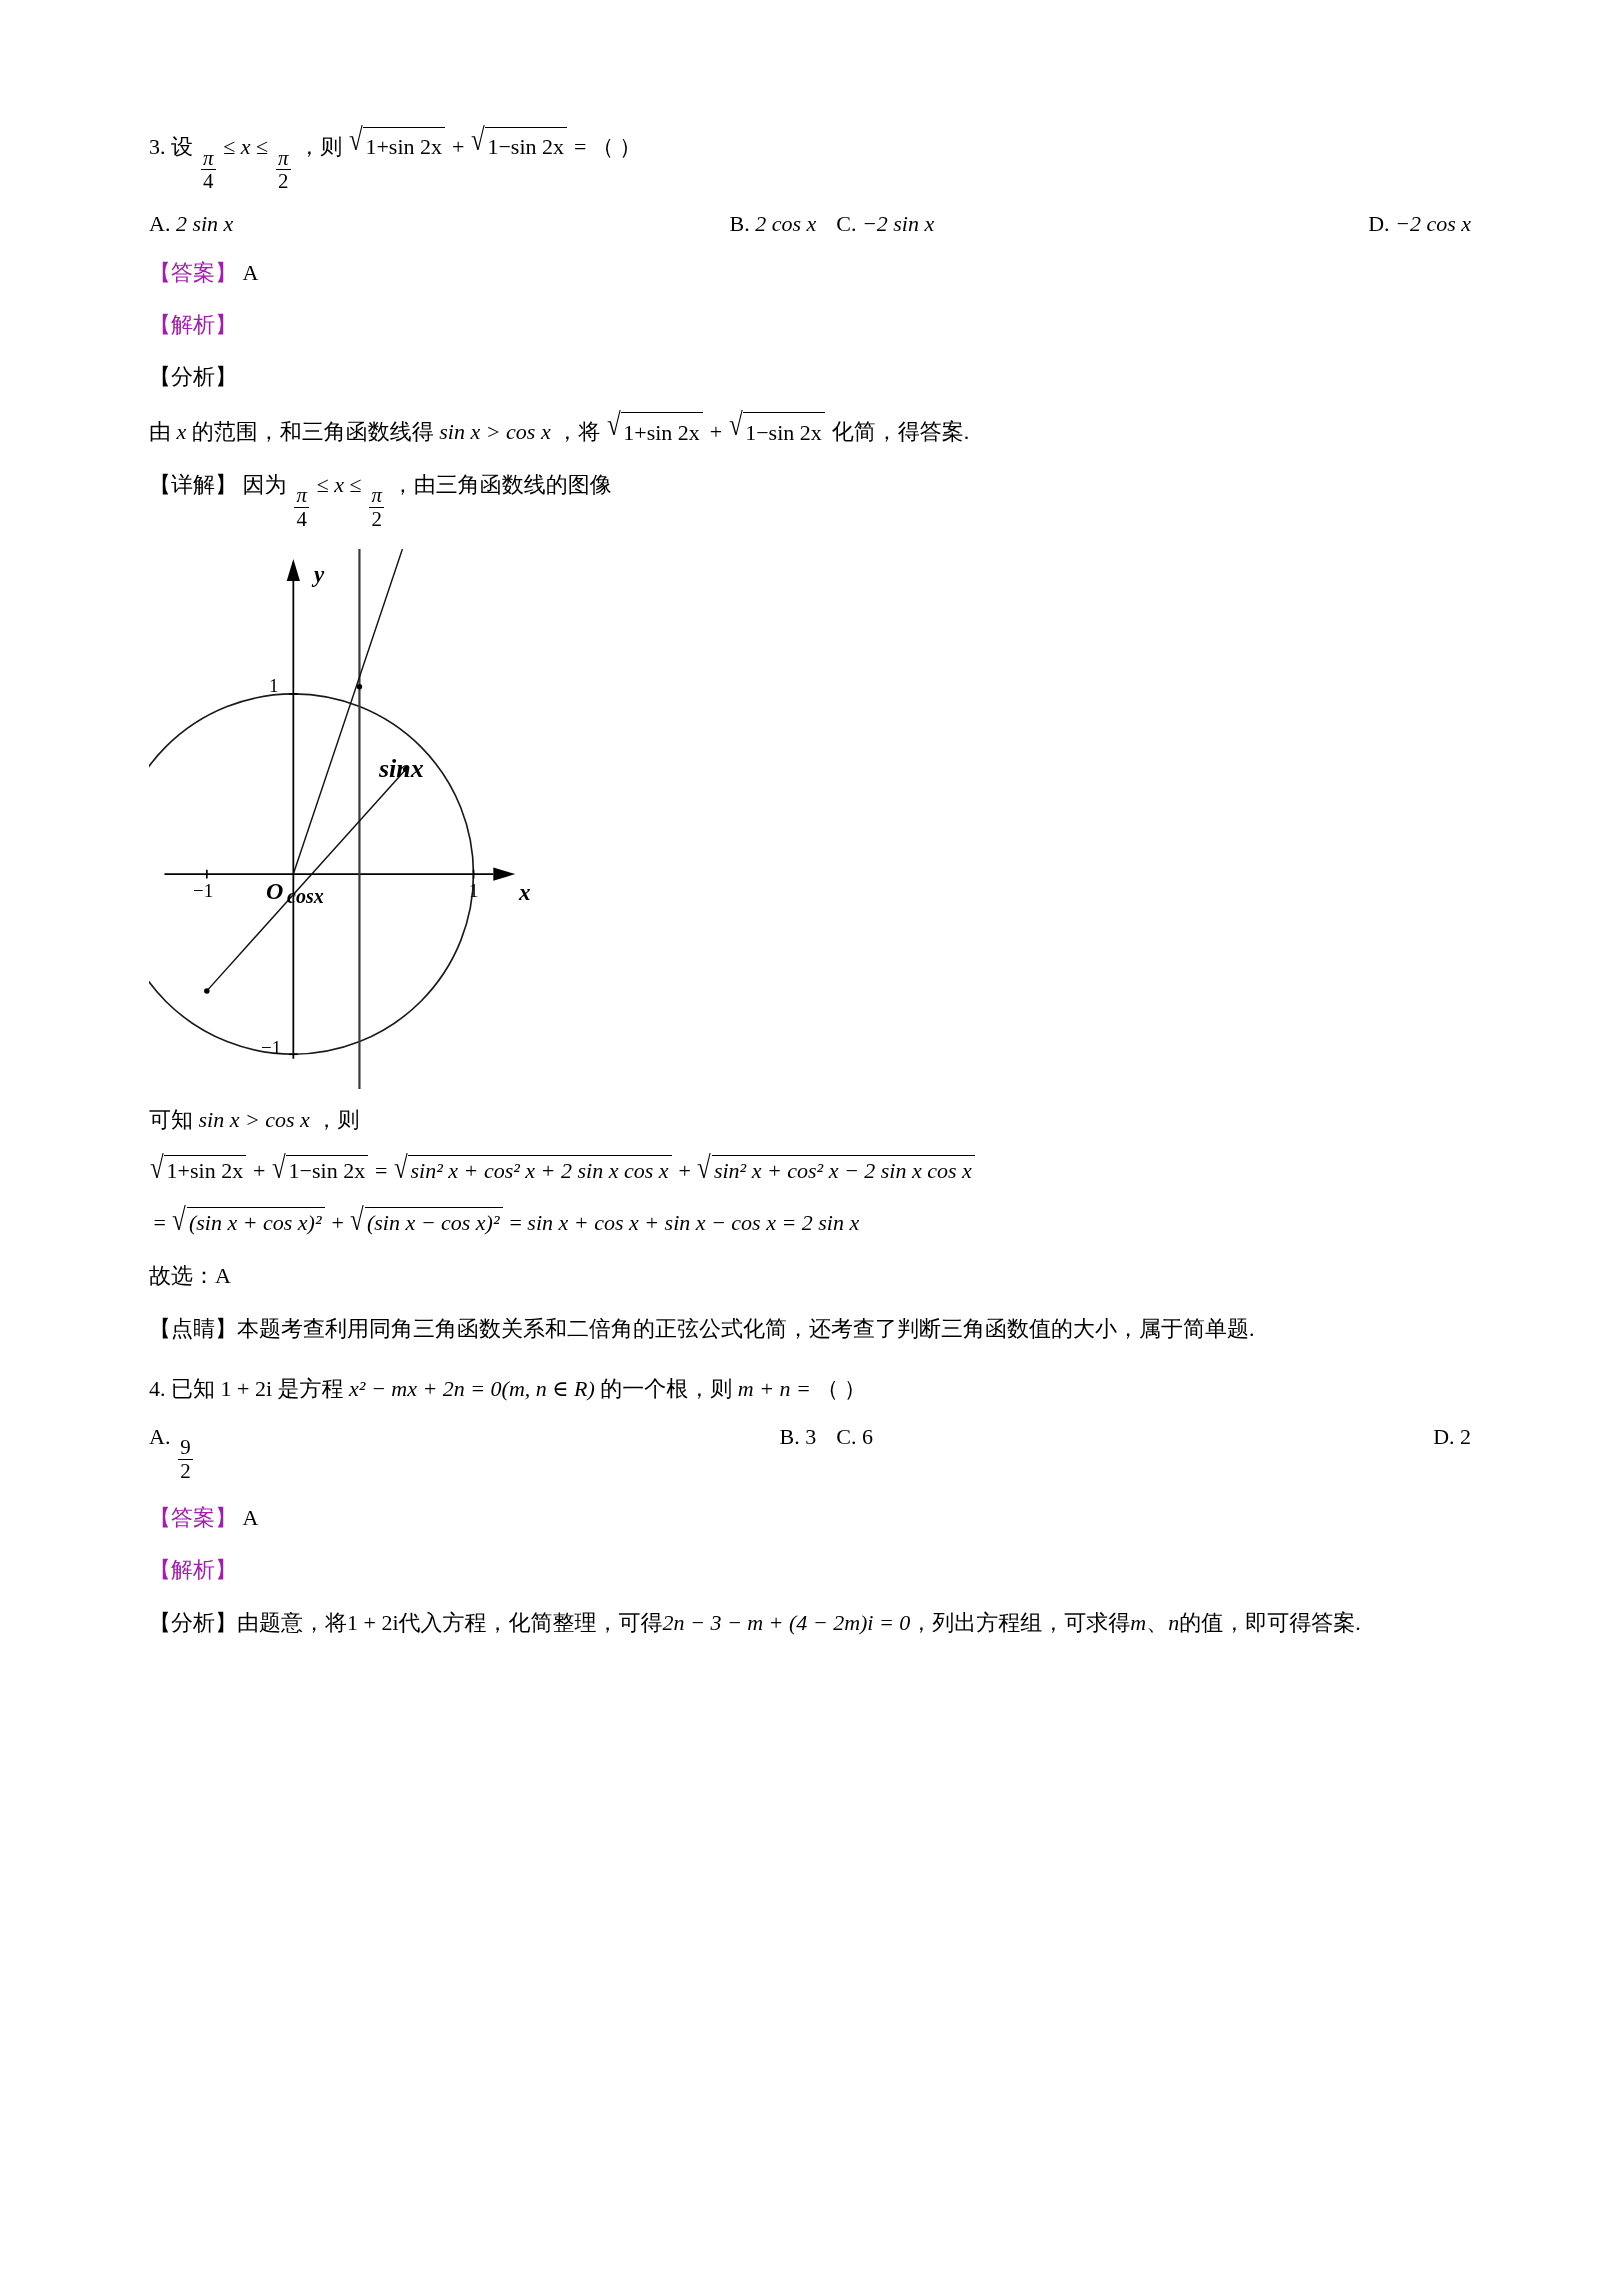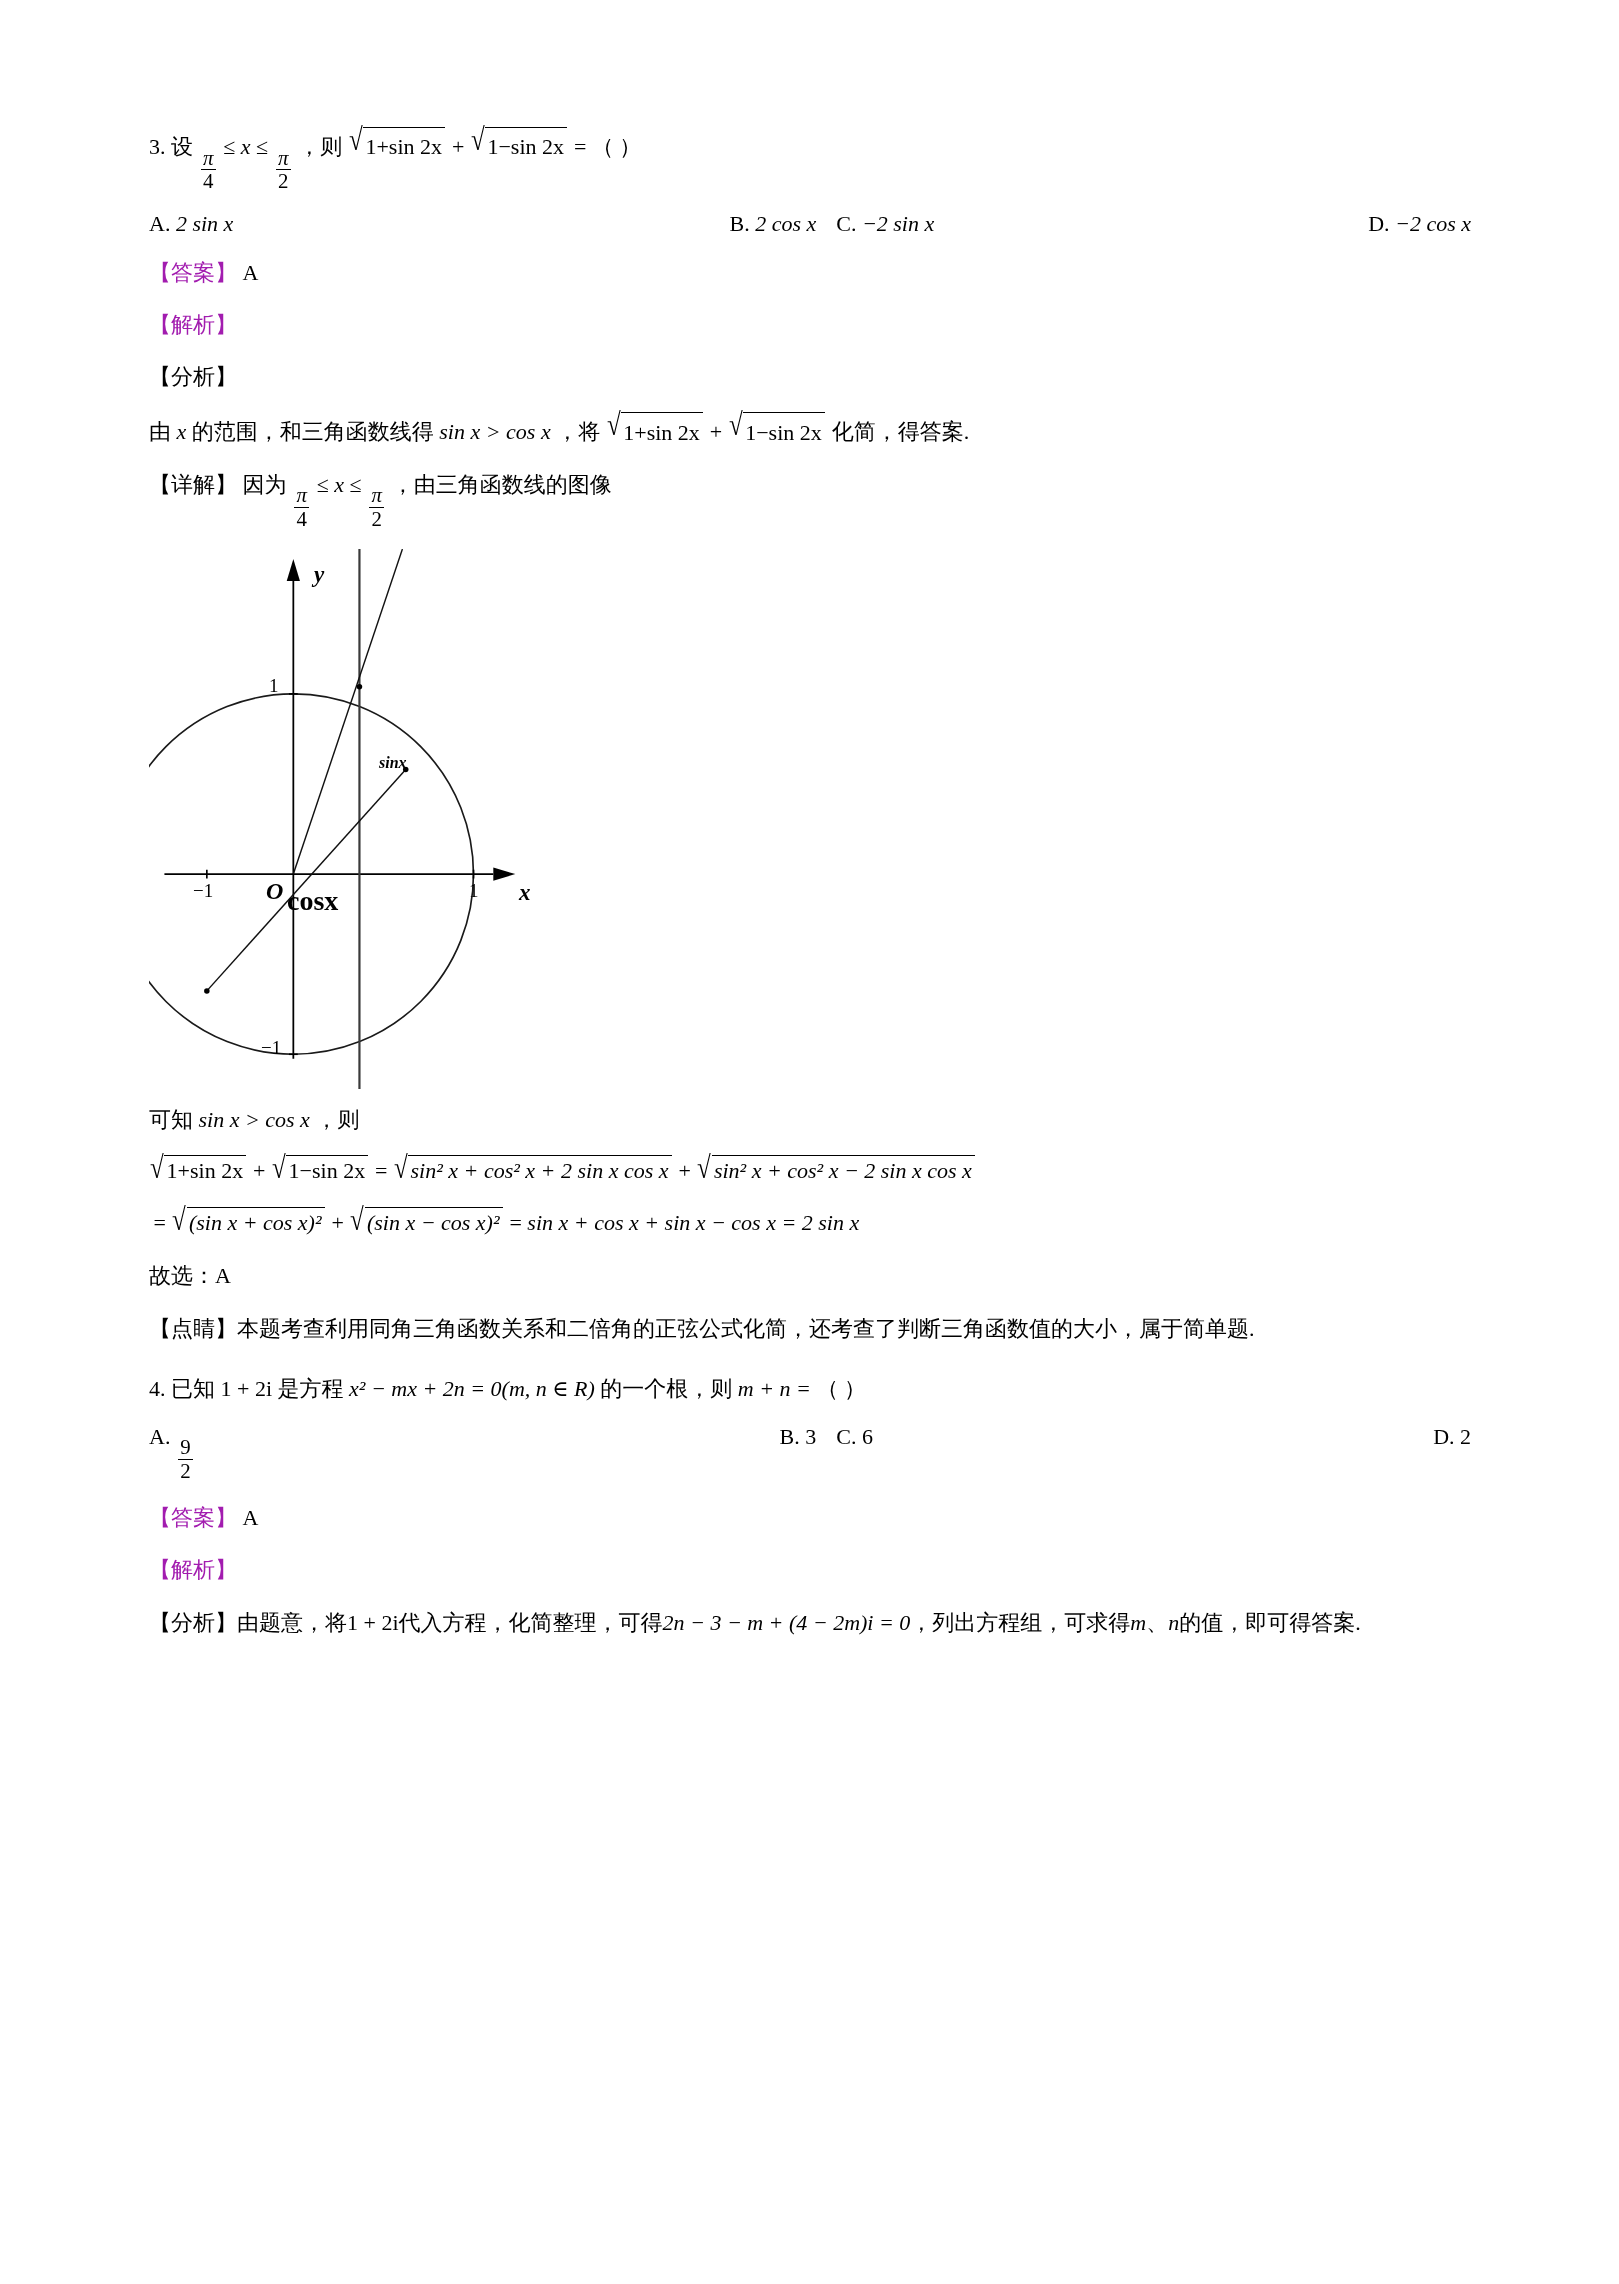--- a/index.html
+++ b/index.html
@@ -250,22 +250,22 @@
       <line x1="254" y1="917" x2="270" y2="917" stroke="#000" stroke-width="3"></line>
     </svg>
 
     <div style="position:absolute;left:165px;top:13.2px;font-size:23px;font-style:italic;font-weight:bold;font-family:'Liberation Serif',serif;">y</div>
     <div style="position:absolute;left:370px;top:331px;font-size:23px;font-style:italic;font-weight:bold;font-family:'Liberation Serif',serif;">x</div>
     <div style="position:absolute;left:120px;top:126px;font-size:19px;font-family:'Liberation Serif',serif;">1</div>
     <div style="position:absolute;left:112px;top:488px;font-size:19px;font-family:'Liberation Serif',serif;">−1</div>
     <div style="position:absolute;left:44px;top:331px;font-size:19px;font-family:'Liberation Serif',serif;">−1</div>
     <div style="position:absolute;left:320px;top:331px;font-size:19px;font-family:'Liberation Serif',serif;">1</div>
     <div style="position:absolute;left:117px;top:329px;font-size:24px;font-style:italic;font-weight:bold;font-family:'Liberation Serif',serif;">O</div>
-    <div style="position:absolute;left:138px;top:336px;font-size:28px;font-weight:bold;font-family:'Liberation Serif',serif;">cosx</div>
-    <div style="position:absolute;left:230px;top:205px;font-size:16px;font-style:italic;font-weight:bold;font-family:'Liberation Serif',serif;">sinx</div>
+    <div style="position:absolute;left:138px;top:336px;font-size:20px;font-style:italic;font-weight:bold;font-family:'Liberation Serif',serif;">cosx</div>
+    <div style="position:absolute;left:230px;top:205px;font-size:26px;font-style:italic;font-weight:bold;font-family:'Liberation Serif',serif;">sinx</div>
   </div>
 
   <div class="line">
     <span>可知</span>
     <span class="math mathvar">sin x &gt; cos x</span>
     <span>，则</span>
   </div>
 
   <div class="eq-line">
     <span class="sqrt">

